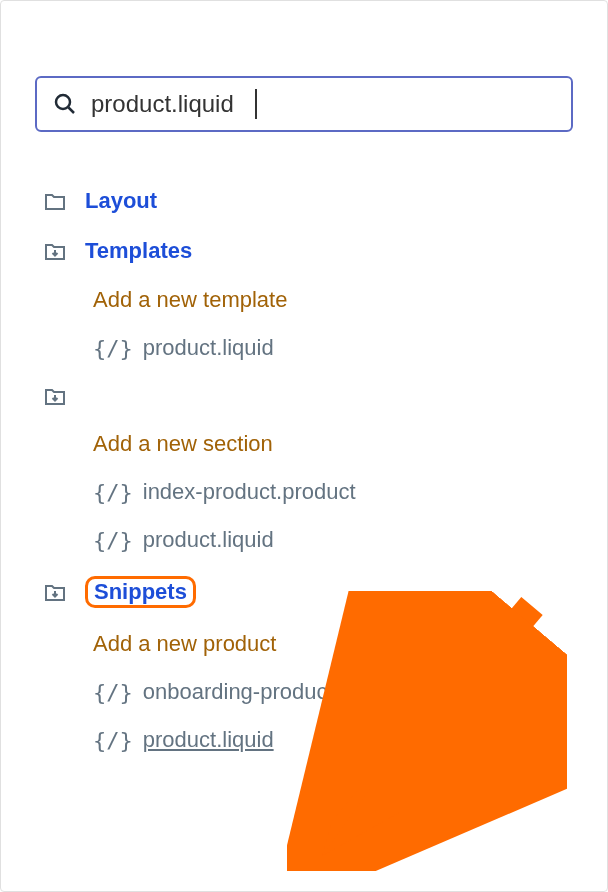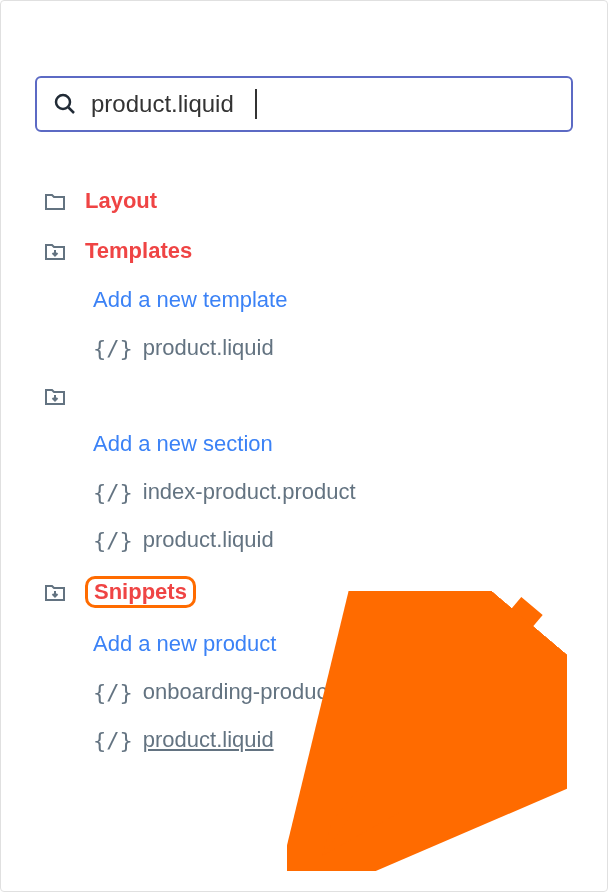--- a/index.html
+++ b/index.html
@@ -66,39 +66,39 @@
     }
     .folder-icon-svg {
       width: 24px;
       height: 24px;
       margin-right: 18px;
       flex-shrink: 0;
     }
     .category-label {
       font-size: 22px;
       font-weight: 700;
-      color: #ef4444;
+      color: #1d4ed8;
     }
     .highlight-box {
       border: 3px solid #ff6b00;
       border-radius: 10px;
       padding: 0 6px;
       display: inline-block;
     }
     .items {
       padding-left: 50px;
     }
     .item {
       display: flex;
       align-items: center;
       padding: 11px 0;
     }
     .item-link {
       font-size: 22px;
-      color: #3b82f6;
+      color: #a16207;
       cursor: pointer;
     }
     .file-icon {
       font-family: monospace;
       color: #637381;
       font-size: 22px;
       margin-right: 10px;
     }
     .file-name {
       font-size: 22px;

